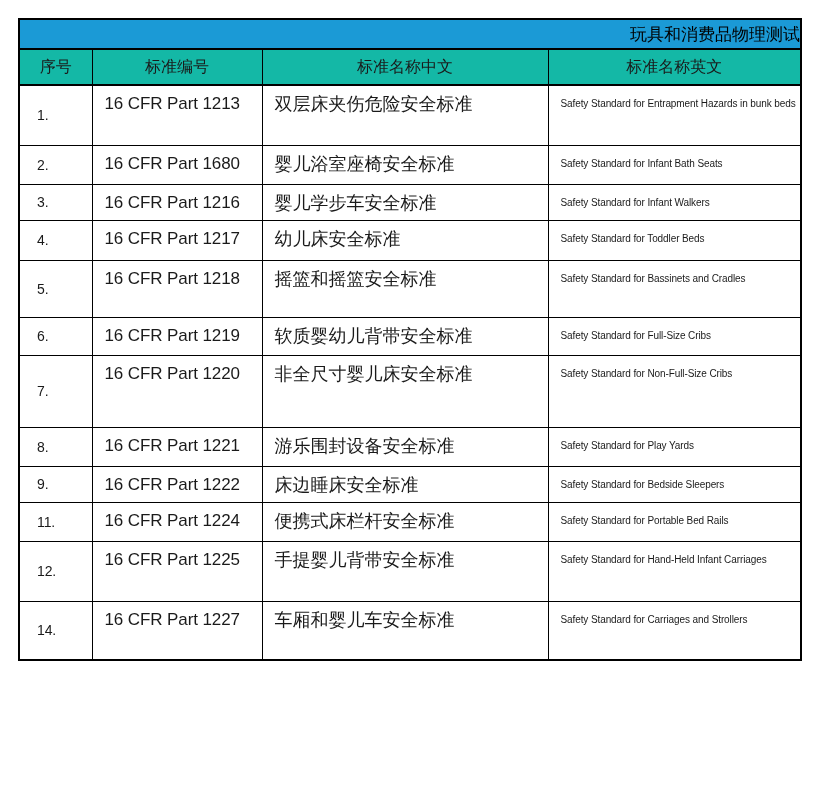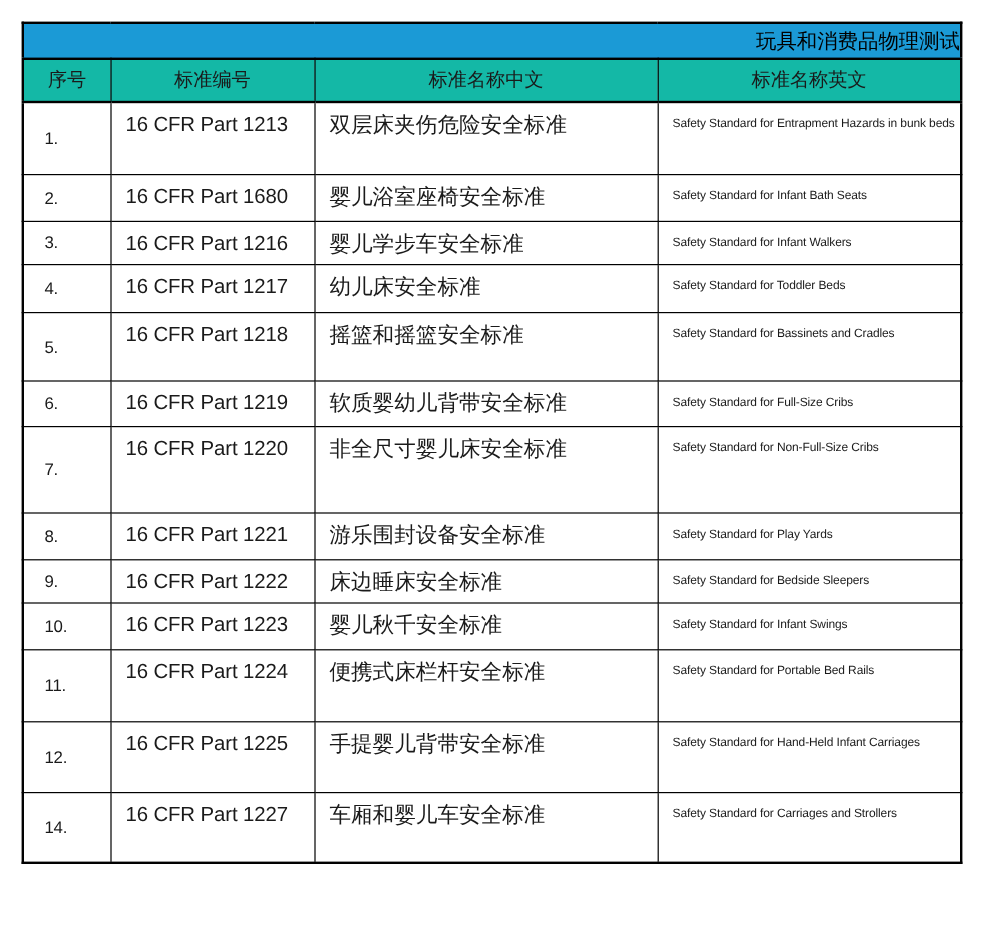--- a/index.html
+++ b/index.html
@@ -158,26 +158,20 @@
           <td class="cn-cell">游乐围封设备安全标准</td>
           <td class="en-cell">Safety Standard for Play Yards</td>
         </tr>
         <tr>
           <td class="no-cell">9.</td>
           <td class="code-cell">16 CFR Part 1222</td>
           <td class="cn-cell">床边睡床安全标准</td>
           <td class="en-cell">Safety Standard for Bedside Sleepers</td>
         </tr>
         <tr>
-          <td class="no-cell">10.</td>
-          <td class="code-cell">16 CFR Part 1223</td>
-          <td class="cn-cell">婴儿秋千安全标准</td>
-          <td class="en-cell">Safety Standard for Infant Swings</td>
-        </tr>
-        <tr>
           <td class="no-cell">11.</td>
           <td class="code-cell">16 CFR Part 1224</td>
           <td class="cn-cell">便携式床栏杆安全标准</td>
           <td class="en-cell">Safety Standard for Portable Bed Rails</td>
         </tr>
         <tr>
           <td class="no-cell">12.</td>
           <td class="code-cell">16 CFR Part 1225</td>
           <td class="cn-cell">手提婴儿背带安全标准</td>
           <td class="en-cell">Safety Standard for Hand-Held Infant Carriages</td>

